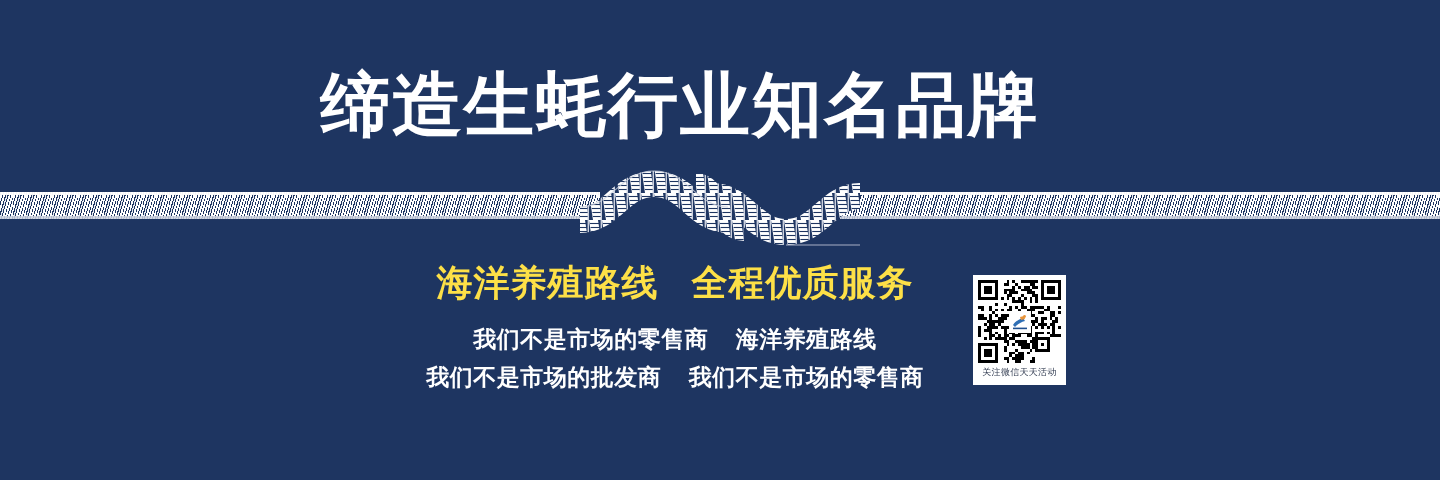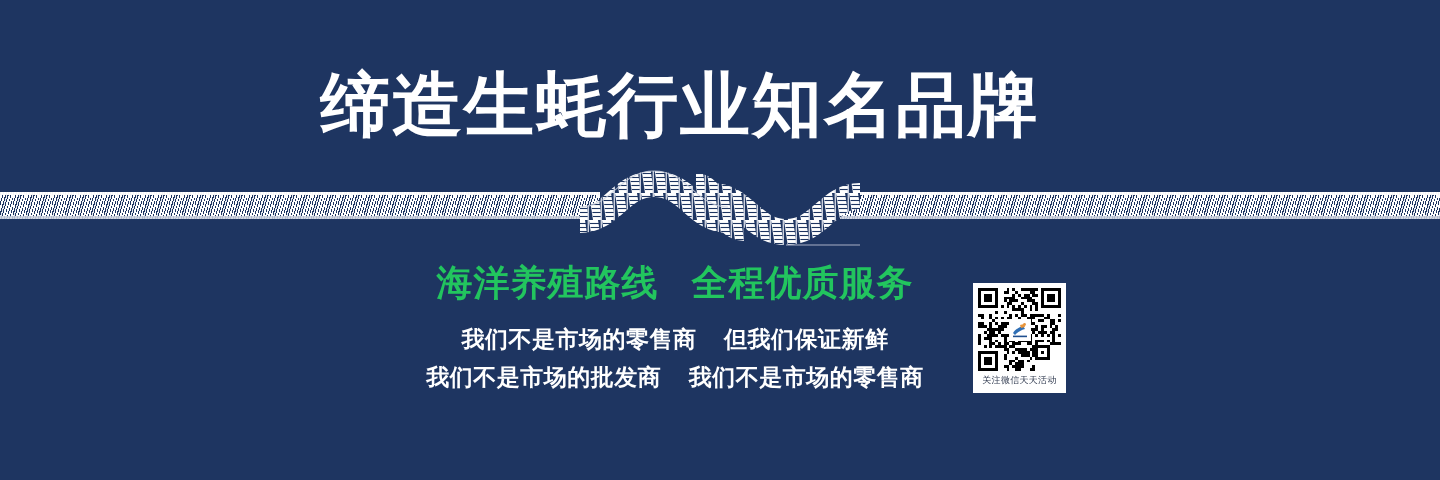--- a/index.html
+++ b/index.html
@@ -64,21 +64,21 @@
   
   #knot{
     position:absolute;left:576px;top:-22px;width:288px;height:82px;
   }
   #knot svg{display:block;width:288px;height:82px;}
 
   
   #subheading{
     position:absolute;left:0;top:262px;width:1350px;
     text-align:center;
-    color:#22c55e;
+    color:#fde047;
     font-size:36px;
     font-weight:bold;
     letter-spacing:1px;
     line-height:1.15;
     white-space:pre;
   }
 
   
   #bodylines{
     position:absolute;left:0;top:320px;width:1350px;
@@ -88,21 +88,21 @@
   .body-line{
     font-size:23px;
     font-weight:bold;
     letter-spacing:.5px;
     line-height:38px;
     white-space:pre;
   }
 
   
   #qr-card{
-    position:absolute;left:973px;top:283px;width:93px;height:110px;
+    position:absolute;left:973px;top:275px;width:93px;height:110px;
     background:#ffffff;
     box-sizing:border-box;
     padding:5px 5px 0 5px;
   }
   #qr-wrap{position:relative;width:83px;height:83px;margin:0 auto;}
   #qr-wrap svg{display:block;width:83px;height:83px;}
   #qr-logo{
     position:absolute;left:50%;top:50%;width:22px;height:22px;
     transform:translate(-50%,-50%);
     background:#ffffff;
@@ -172,21 +172,21 @@
           <path d="M4 41 C 36 41, 44 5, 78 5 C 112 5, 120 41, 152 41"></path>
           <path d="M284 79 C 252 79, 244 79, 210 79"></path>
         </g>
       </svg>
     </div>
   </div>
 
   <div id="subheading">海洋养殖路线   全程优质服务</div>
 
   <div id="bodylines">
-    <div class="body-line">我们不是市场的零售商    但我们保证新鲜</div>
+    <div class="body-line">我们不是市场的零售商    海洋养殖路线</div>
     <div class="body-line">我们不是市场的批发商    我们不是市场的零售商</div>
   </div>
 
   <div id="qr-card">
     <div id="qr-wrap">
       <svg viewBox="0 0 29 29" shape-rendering="crispEdges" xmlns="http://www.w3.org/2000/svg">
         <rect width="29" height="29" fill="#ffffff"></rect>
         <g fill="#000000" id="qr-modules">
             <rect x="0" y="0" width="1" height="1"></rect>
             <rect x="1" y="0" width="1" height="1"></rect>

